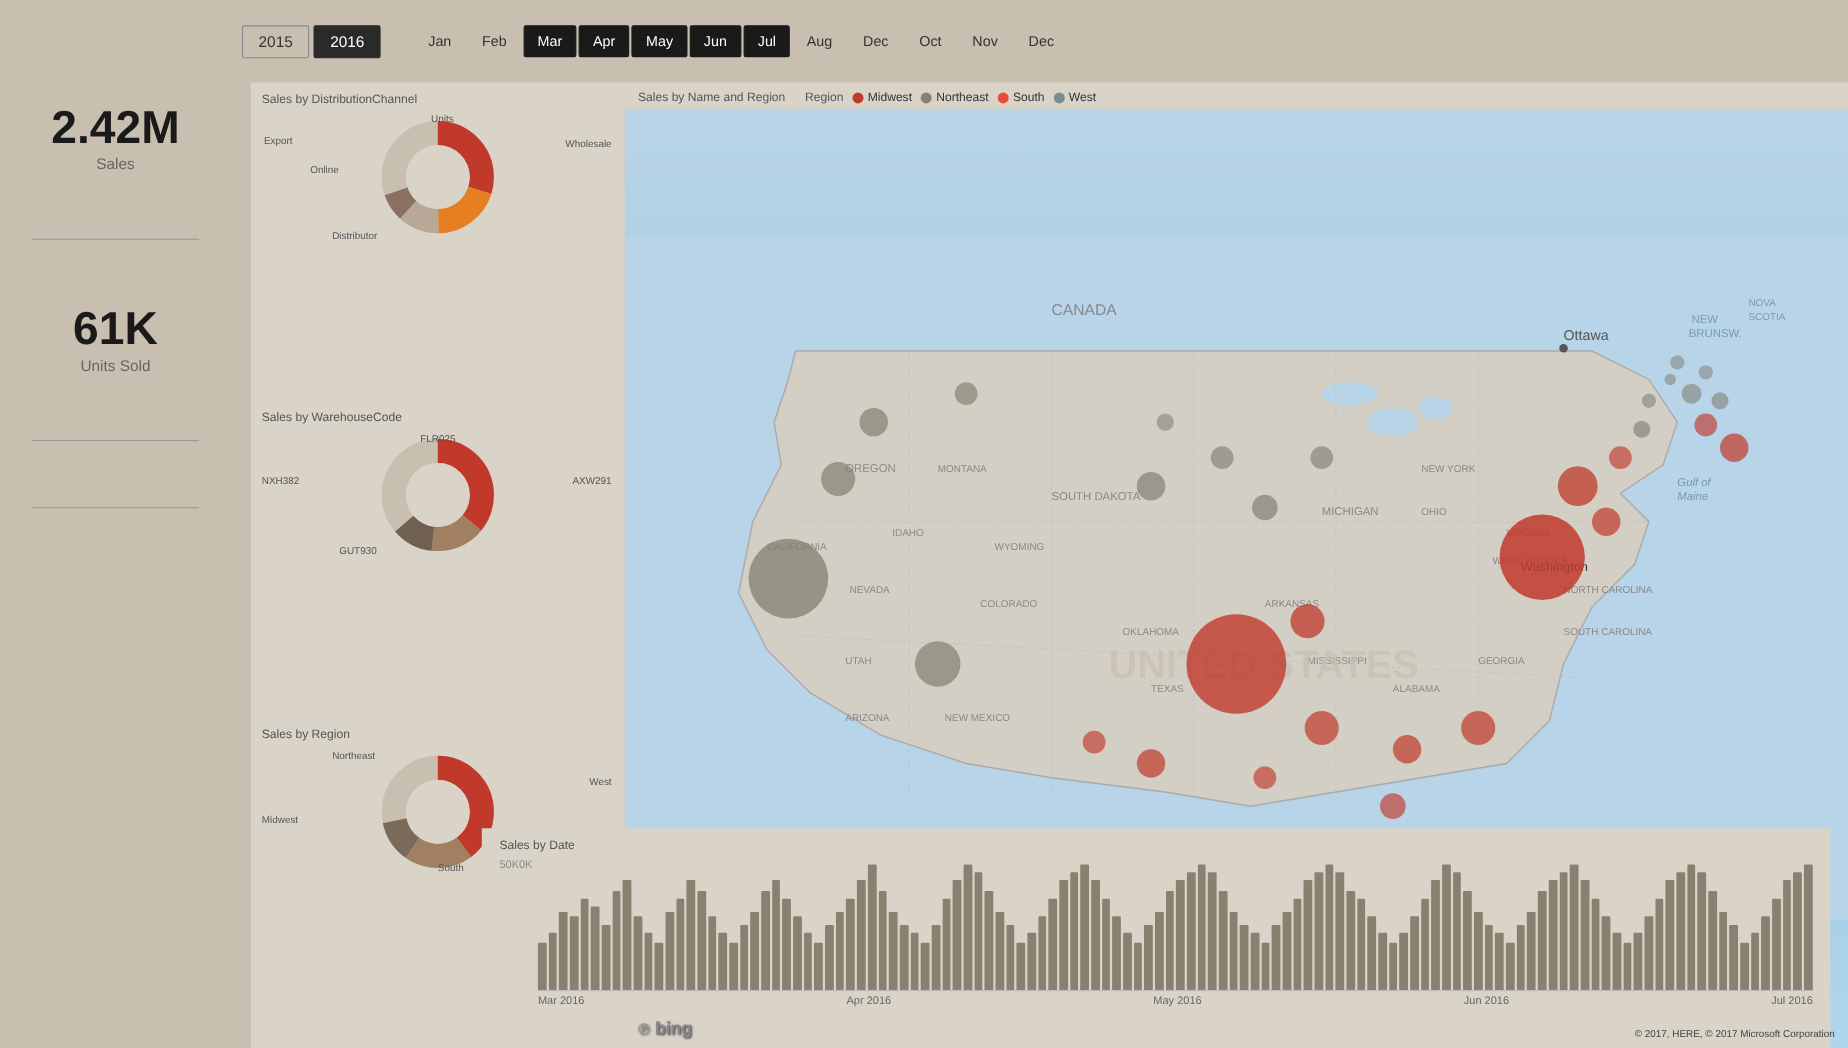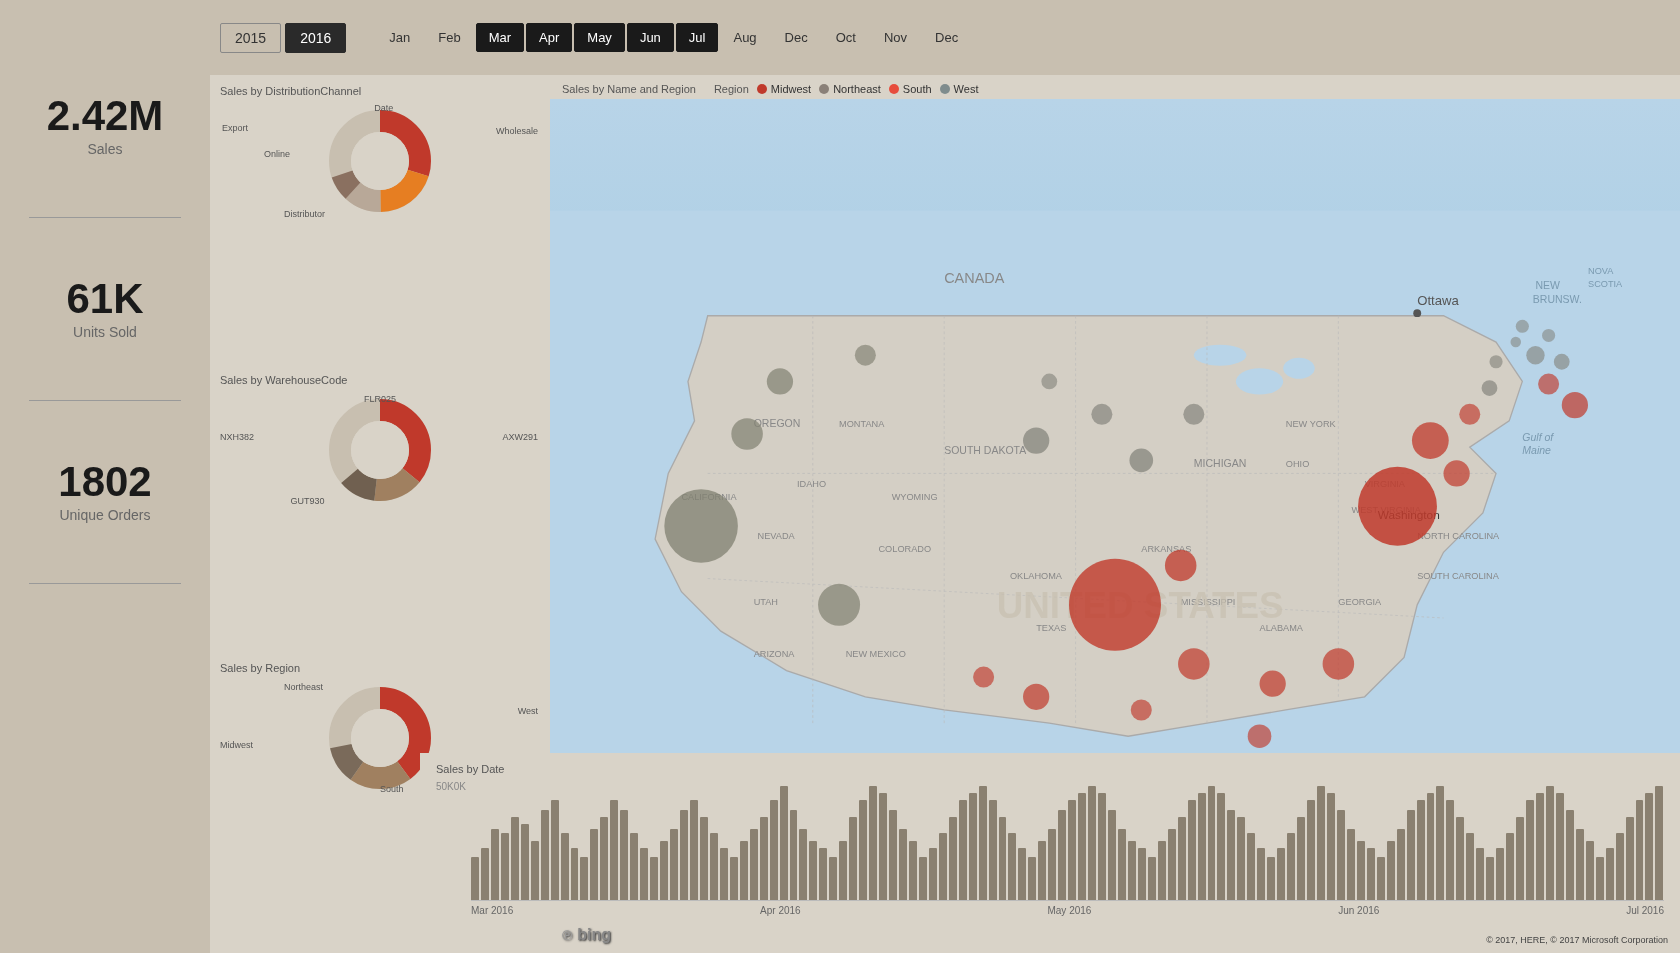--- a/index.html
+++ b/index.html
@@ -67,21 +67,21 @@
     .month-btn.active {
       background: #1a1a1a;
       color: #fff;
       border-color: #1a1a1a;
     }
 
     
     .main-layout {
       display: flex;
       height: calc(953px - 75px);
-      gap: 0;
+      gap: 18px;
     }
 
     
     .sidebar {
       width: 210px;
       background: #c8bfb0;
       padding: 20px 10px;
       display: flex;
       flex-direction: column;
       gap: 60px;
@@ -170,21 +170,21 @@
       flex: 1;
       position: relative;
       overflow: hidden;
     }
 
     
     .bottom-section {
       position: absolute;
       bottom: 0;
       left: 210px;
-      right: 0;
+      right: 16px;
       height: 200px;
       background: #d9d3c8;
       padding: 10px 16px 8px;
     }
     .bar-chart-title {
       font-size: 11px;
       color: #555;
       margin-bottom: 6px;
     }
     .bar-chart-area {
@@ -284,24 +284,20 @@
     <div class="kpi-item">
       <span class="kpi-value">2.42M</span>
       <span class="kpi-label">Sales</span>
     </div>
     <div class="divider-line"></div>
     <div class="kpi-item">
       <span class="kpi-value">61K</span>
       <span class="kpi-label">Units Sold</span>
     </div>
     <div class="divider-line"></div>
-    <div class="kpi-item">
-      <span class="kpi-value">1802</span>
-      <span class="kpi-label">Unique Orders</span>
-    </div>
     <div class="divider-line"></div>
   </div>
 
   <div style="display:flex; flex-direction:column; flex:1; position:relative;">
     <div style="display:flex; flex:1; gap:0;">
 
       <div class="center-panel">
 
         <div class="chart-section">
           <div class="chart-title">Sales by DistributionChannel</div>
@@ -309,21 +305,21 @@
             <svg viewBox="0 0 120 120" width="120" height="120">
 
               <circle cx="60" cy="60" r="40" fill="none" stroke="#c8bfb0" stroke-width="22"></circle>
               <circle cx="60" cy="60" r="40" fill="none" stroke="#c0392b" stroke-width="22" stroke-dasharray="75 176" stroke-dashoffset="0" transform="rotate(-90 60 60)"></circle>
               <circle cx="60" cy="60" r="40" fill="none" stroke="#e67e22" stroke-width="22" stroke-dasharray="50 201" stroke-dashoffset="-75" transform="rotate(-90 60 60)"></circle>
               <circle cx="60" cy="60" r="40" fill="none" stroke="#b8a898" stroke-width="22" stroke-dasharray="30 221" stroke-dashoffset="-125" transform="rotate(-90 60 60)"></circle>
               <circle cx="60" cy="60" r="40" fill="none" stroke="#8a7060" stroke-width="22" stroke-dasharray="20 231" stroke-dashoffset="-155" transform="rotate(-90 60 60)"></circle>
               <circle cx="60" cy="60" r="29" fill="#d9d3c8"></circle>
             </svg>
 
-            <div style="position:absolute; top:2px; left:50%; transform:translateX(-30%); font-size:9px; color:#555;">Date</div>
+            <div style="position:absolute; top:2px; left:50%; transform:translateX(-30%); font-size:9px; color:#555;">Units</div>
             <div style="position:absolute; top:22px; left:2px; font-size:9px; color:#555;text-align:right;">Export</div>
             <div style="position:absolute; top:48px; left:0px; font-size:9px; color:#555;margin-left:44px;">Online</div>
             <div style="position:absolute; top:25px; right:2px; font-size:9px; color:#555;">Wholesale</div>
             <div style="position:absolute; bottom:2px; left:20%; font-size:9px; color:#555;">Distributor</div>
           </div>
         </div>
 
         <div class="chart-section">
           <div class="chart-title">Sales by WarehouseCode</div>
           <div class="donut-container">

